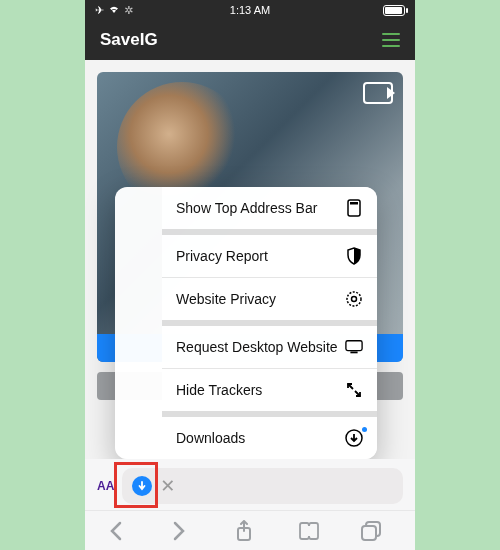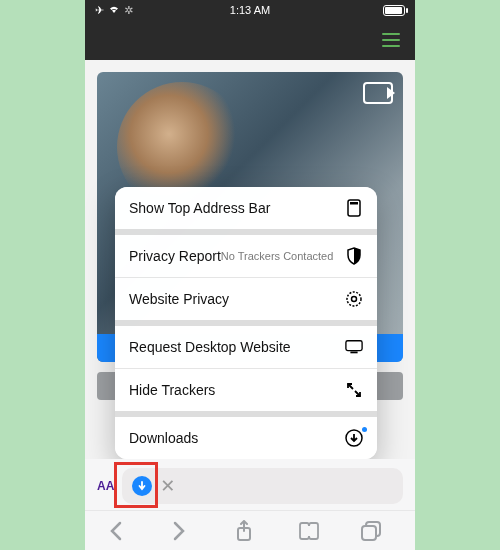--- a/index.html
+++ b/index.html
@@ -23,21 +23,21 @@
   
   .content { flex: 1; position: relative; background: #f3f3f3; overflow: hidden; padding: 12px; }
   .hero { position: absolute; left: 12px; right: 12px; top: 12px; height: 290px; border-radius: 6px; overflow: hidden; background: linear-gradient(135deg, #6a8493 0%, #3d5261 40%, #8d9ba3 70%, #a6b1b6 100%); }
   .hero:before { content:""; position:absolute; left: 20px; top: 10px; width: 130px; height: 130px; background: radial-gradient(circle at 40% 40%, #d2b08c 0%, #a37b56 35%, rgba(0,0,0,0) 60%); border-radius: 50%; }
   .video-icon { position: absolute; top: 10px; right: 10px; width: 30px; height: 22px; border: 2.5px solid #fff; border-radius: 4px; }
   .video-icon:after { content:""; position:absolute; right:-10px; top:3px; border: 6px solid transparent; border-left: 8px solid #fff; }
   .hero .bluebar { position: absolute; left: 0; bottom: 0; right: 0; height: 28px; background: #1a87ff; } 
   .graybar2 { position: absolute; left: 12px; right: 12px; top: 312px; height: 28px; background: #9c9fa2; border-radius:4px; }
 
   
-  .menu { position: absolute; left: 30px; right: 38px; top: 127px; background: rgba(255,255,255,0.97); border-radius: 12px; overflow: hidden; box-shadow: 0 10px 30px rgba(0,0,0,0.25); }
+  .menu { position: absolute; left: 30px; right: 38px; top: 127px; background: rgba(255,255,255,0.97); border-radius: 12px; overflow: hidden; box-shadow: 0 10px 30px rgba(0,0,0,0.25); padding-left: 47px; }
   .menu-item { display: flex; align-items: center; padding: 12px 14px; border-bottom: 1px solid rgba(0,0,0,0.1); font-size: 14px; color: #111; background:rgba(255,255,255,0.85); }
   .menu-item.thick-sep { border-bottom: 6px solid rgba(180,180,180,0.45); }
   .menu-item:last-child { border-bottom: none; }
   .menu-item .sub { font-size: 11px; color: #7a7a7a; margin-top: 2px; }
   .menu-item .col { display:flex; flex-direction: row; }
   .menu-item .ico { margin-left: auto; width: 18px; height: 18px; display: flex; align-items:center; justify-content:center; color:#000; }
   .dot { position:absolute; width:5px; height:5px; background:#1a87ff; border-radius:50%; top:-2px; right:-4px; }
   .ico { position: relative; }
 
   
@@ -70,20 +70,21 @@
       </span>
       <span style="opacity:0.7;">✲</span>
     </div>
     <div class="time">1:13 AM</div>
     <div class="battery">
         <div class="fill"></div>
       </div>
   </div>
 
   <div class="siteheader">
+    <div class="brand">SaveIG</div>
     <div class="hamburger">
         <span></span>
         <span></span>
         <span></span>
       </div>
   </div>
 
   <div class="content">
     <div class="hero">
       <div class="video-icon"></div>
@@ -97,21 +98,20 @@
         <span class="ico">
           <svg width="14" height="18" viewBox="0 0 14 18">
               <rect x="1" y="1" width="12" height="16" rx="2" fill="none" stroke="#000" stroke-width="1.5"></rect>
               <rect x="3" y="3" width="8" height="2.5" fill="#000"></rect>
             </svg>
         </span>
       </div>
       <div class="menu-item">
         <div class="col">
           <span>Privacy Report</span>
-          <span class="sub">No Trackers Contacted</span>
         </div>
         <span class="ico">
           <svg width="16" height="18" viewBox="0 0 16 18">
               <path d="M8 1 L14 3 V8 Q14 14 8 17 Q2 14 2 8 V3 Z" fill="none" stroke="#000" stroke-width="1.5"></path>
               <path d="M8 1 L14 3 V8 Q14 14 8 17 V1 Z" fill="#000"></path>
             </svg>
         </span>
       </div>
       <div class="menu-item thick-sep">
         <span>Website Privacy</span>

